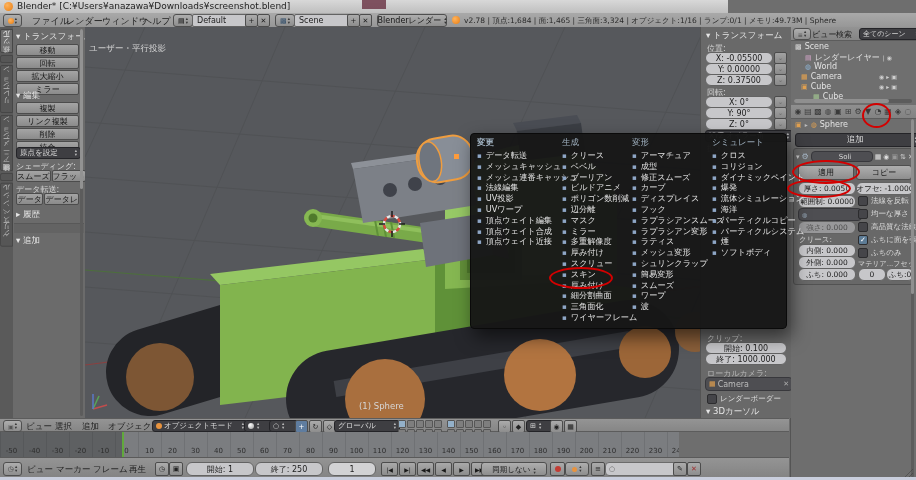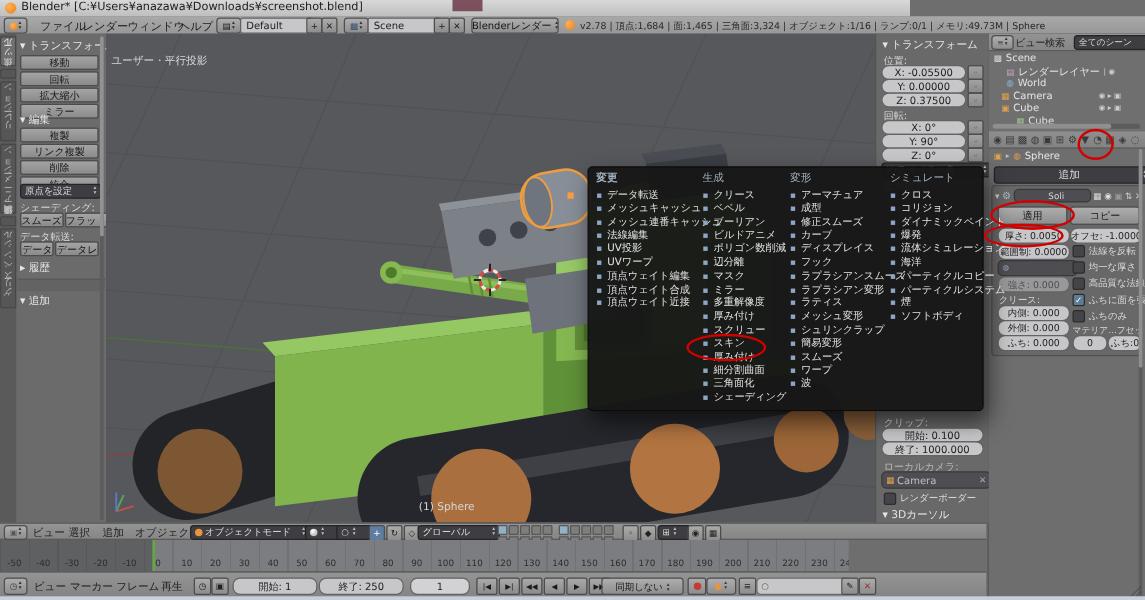--- a/index.html
+++ b/index.html
@@ -255,21 +255,21 @@
         <line x1="307" y1="204" x2="307" y2="210" stroke="#1d1d1d" stroke-width="1.5"></line>
       </g>
 
       <g>
         <line x1="8" y1="382" x2="22" y2="378" stroke="#c24d4d" stroke-width="1.5"></line>
         <line x1="8" y1="382" x2="14" y2="369" stroke="#57a557" stroke-width="1.5"></line>
         <line x1="8" y1="382" x2="8" y2="367" stroke="#5b79c9" stroke-width="1.5"></line>
       </g>
     </svg>
     <span class="ab nw" style="left:4px;top:16px;font-size:8.5px;color:#d6d6d6;">ユーザー・平行投影</span>
-    <span class="ab nw" style="left:250px;top:374px;font-size:8.5px;color:#d6d6d6;">(1) Sphere</span>
+    <span class="ab nw" style="left:274px;top:374px;font-size:8.5px;color:#d6d6d6;">(1) Sphere</span>
   </div>
 
   <div class="ab" style="left:700px;top:27px;width:90px;height:391px;background:#696969;border-left:1px solid #545454;overflow:hidden;z-index:2;">
     <div class="ab sect" style="left:5px;top:3px;">
       <span>▾</span>
       <span>トランスフォーム</span>
     </div>
     <span class="ab lbl" style="left:6px;top:16px;">位置:</span>
     <div class="ab fld" style="left:4px;top:25px;width:66px;height:10px;">
         <span>X: -0.05500</span>
@@ -736,21 +736,21 @@
         <span class="mitem">辺分離</span>
         <span class="mitem">マスク</span>
         <span class="mitem">ミラー</span>
         <span class="mitem">多重解像度</span>
         <span class="mitem">厚み付け</span>
         <span class="mitem">スクリュー</span>
         <span class="mitem">スキン</span>
         <span class="mitem">厚み付け</span>
         <span class="mitem">細分割曲面</span>
         <span class="mitem">三角面化</span>
-        <span class="mitem">シェーディング</span>
+        <span class="mitem">ワイヤーフレーム</span>
       </div>
     <span class="ab mhdr" style="left:161px;top:3px;">変形</span>
     <div class="ab mcol" style="left:161px;top:16px;width:76px;">
         <span class="mitem">アーマチュア</span>
         <span class="mitem">成型</span>
         <span class="mitem">修正スムーズ</span>
         <span class="mitem">カーブ</span>
         <span class="mitem">ディスプレイス</span>
         <span class="mitem">フック</span>
         <span class="mitem">ラプラシアンスムーズ</span>

